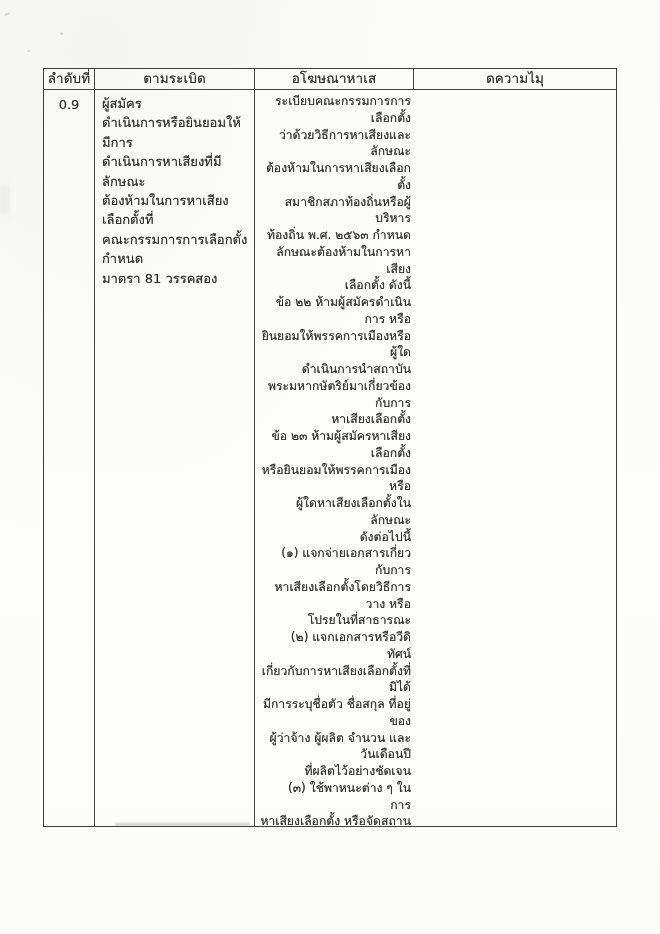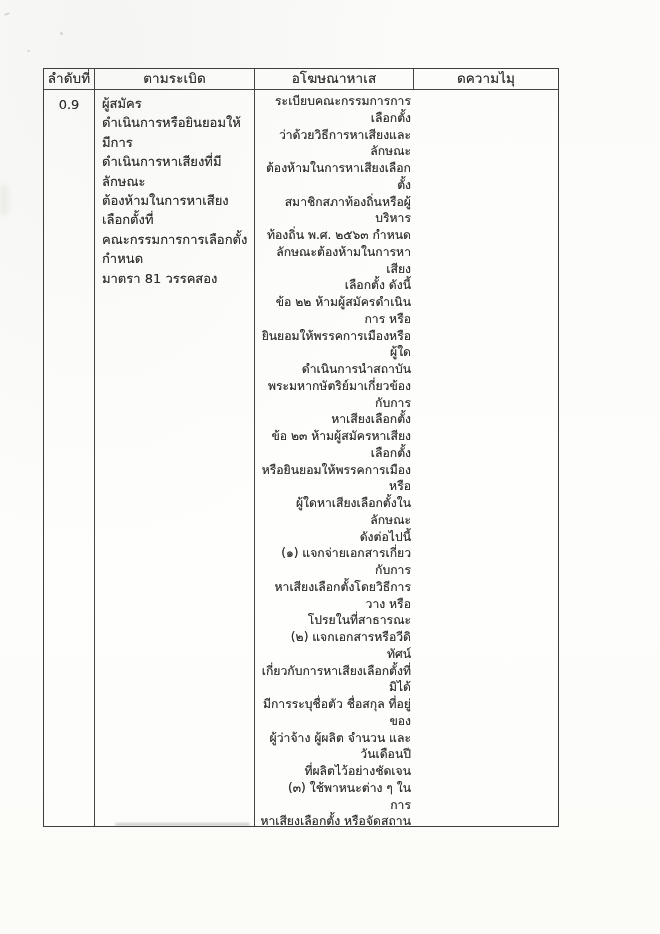--- a/index.html
+++ b/index.html
@@ -10,21 +10,21 @@
     color:#2e2d2b;
   }
   .page{
     position:absolute;inset:0;
     background:
       radial-gradient(ellipse at 15% 8%, rgba(120,120,115,0.05), rgba(0,0,0,0) 40%),
       linear-gradient(180deg,#fbfbf9 0%,#fdfdfb 60%,#fbfbf8 100%);
   }
   
   .doc-table{
-    position:absolute;left:43px;top:68px;width:516px;height:759px;
+    position:absolute;left:43px;top:68px;width:574px;height:759px;
     border:1.5px solid #3f3e3a;
     display:grid;
     grid-template-columns:51px 160px 159px 1fr;
     grid-template-rows:21px 1fr;
     background:rgba(255,255,255,0.35);
     box-sizing:border-box;
   }
   .cell{
     box-sizing:border-box;
     border-right:1px solid #45443f;

